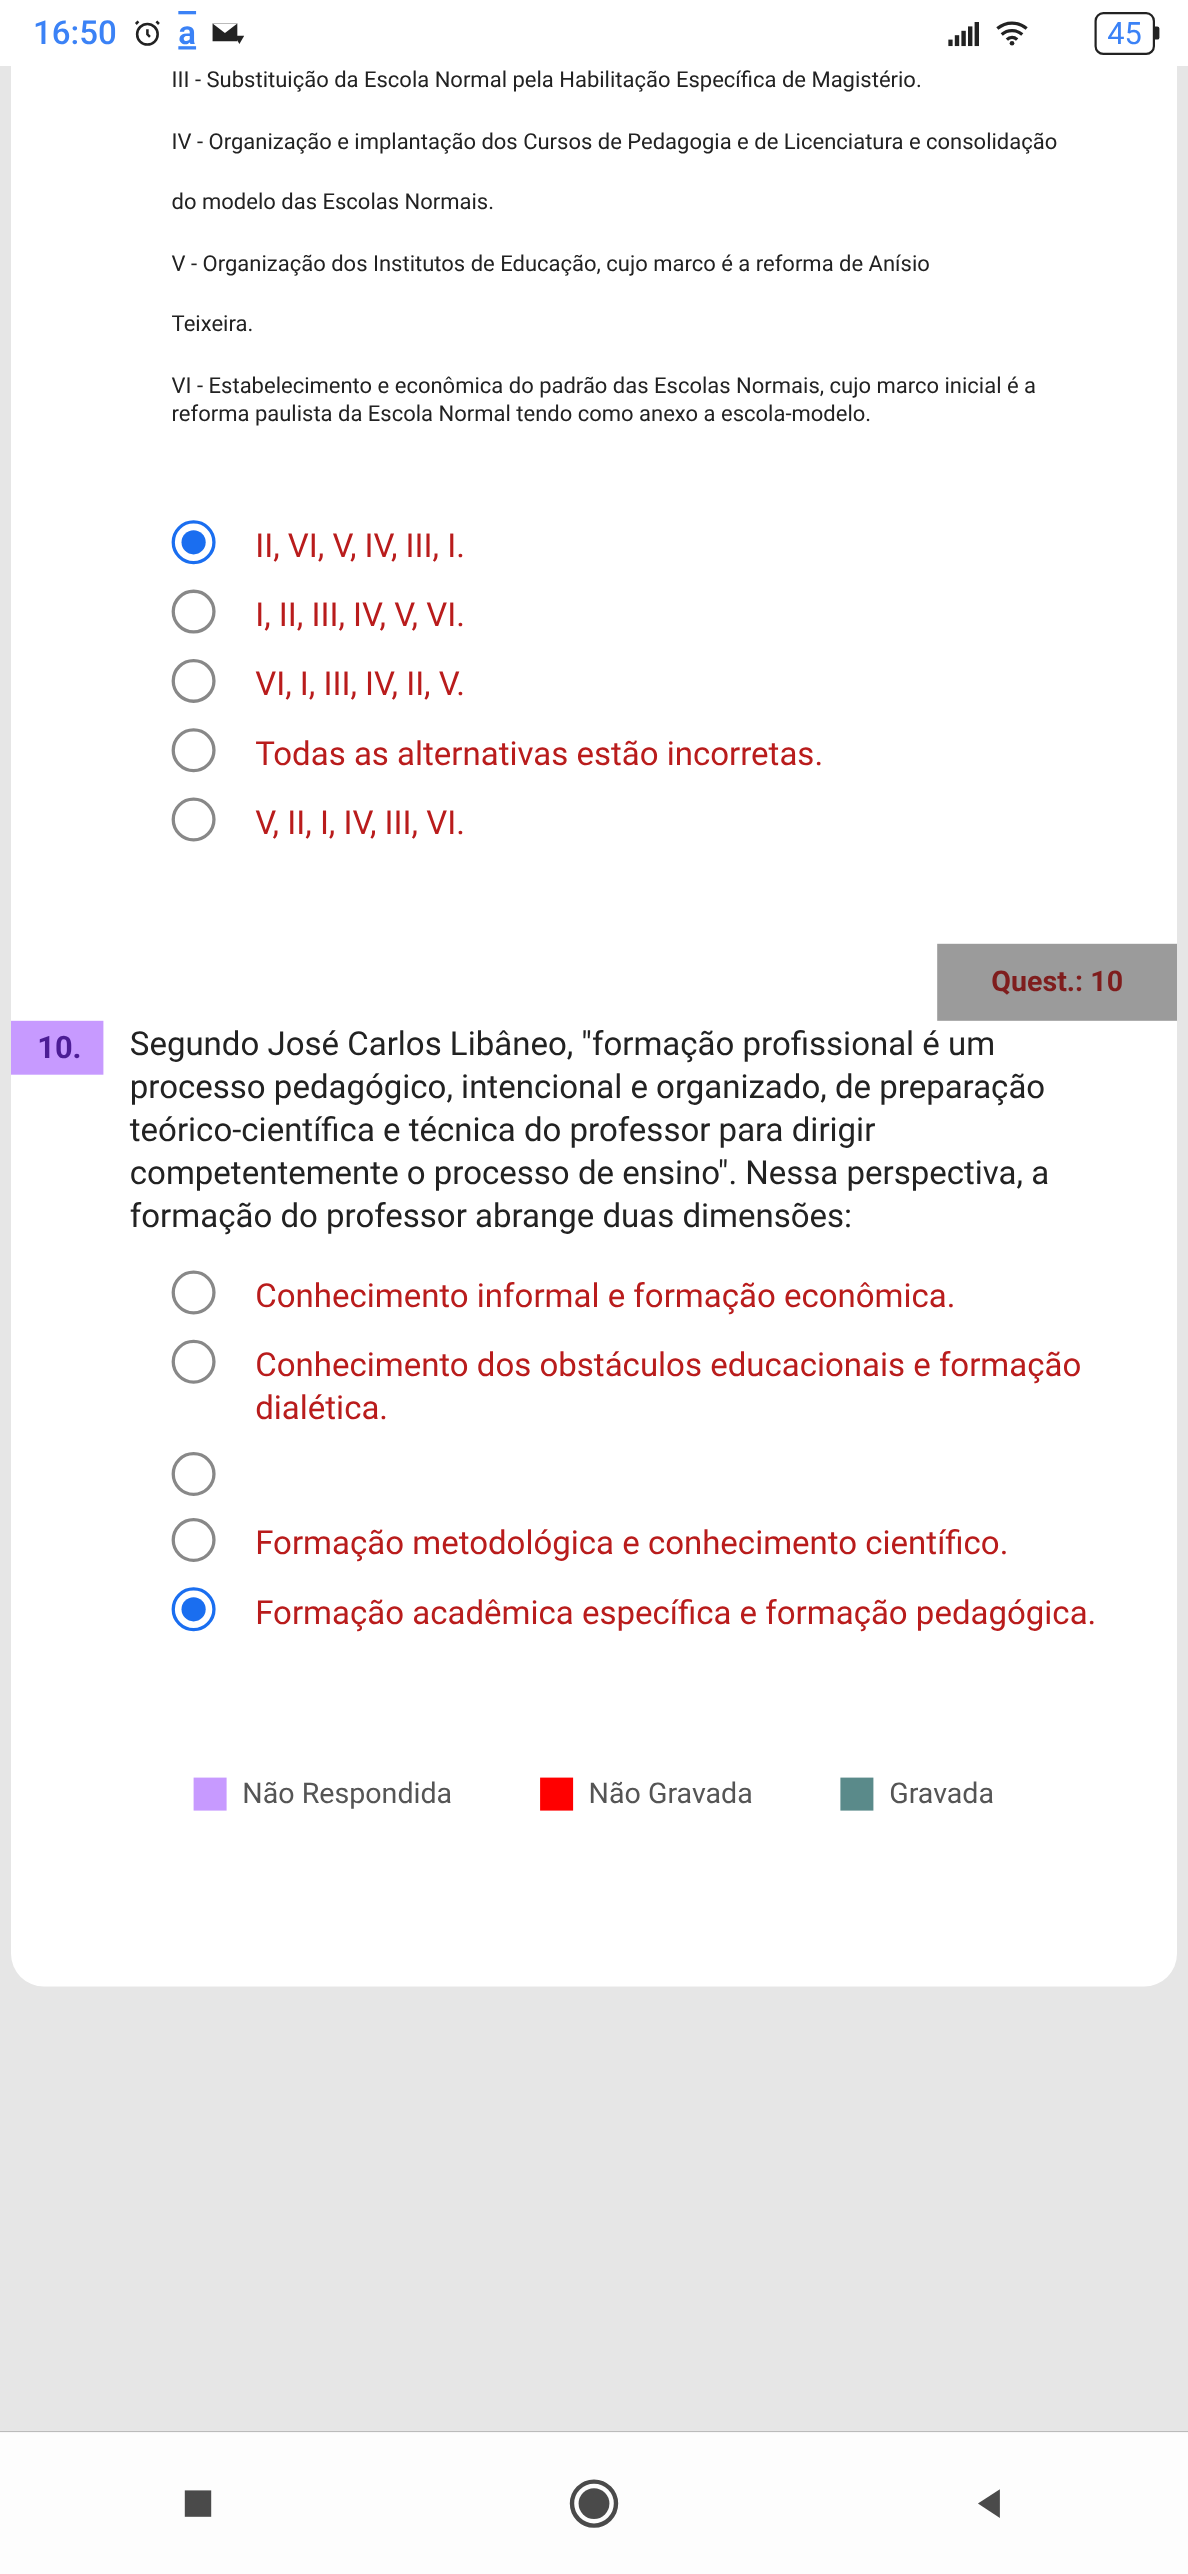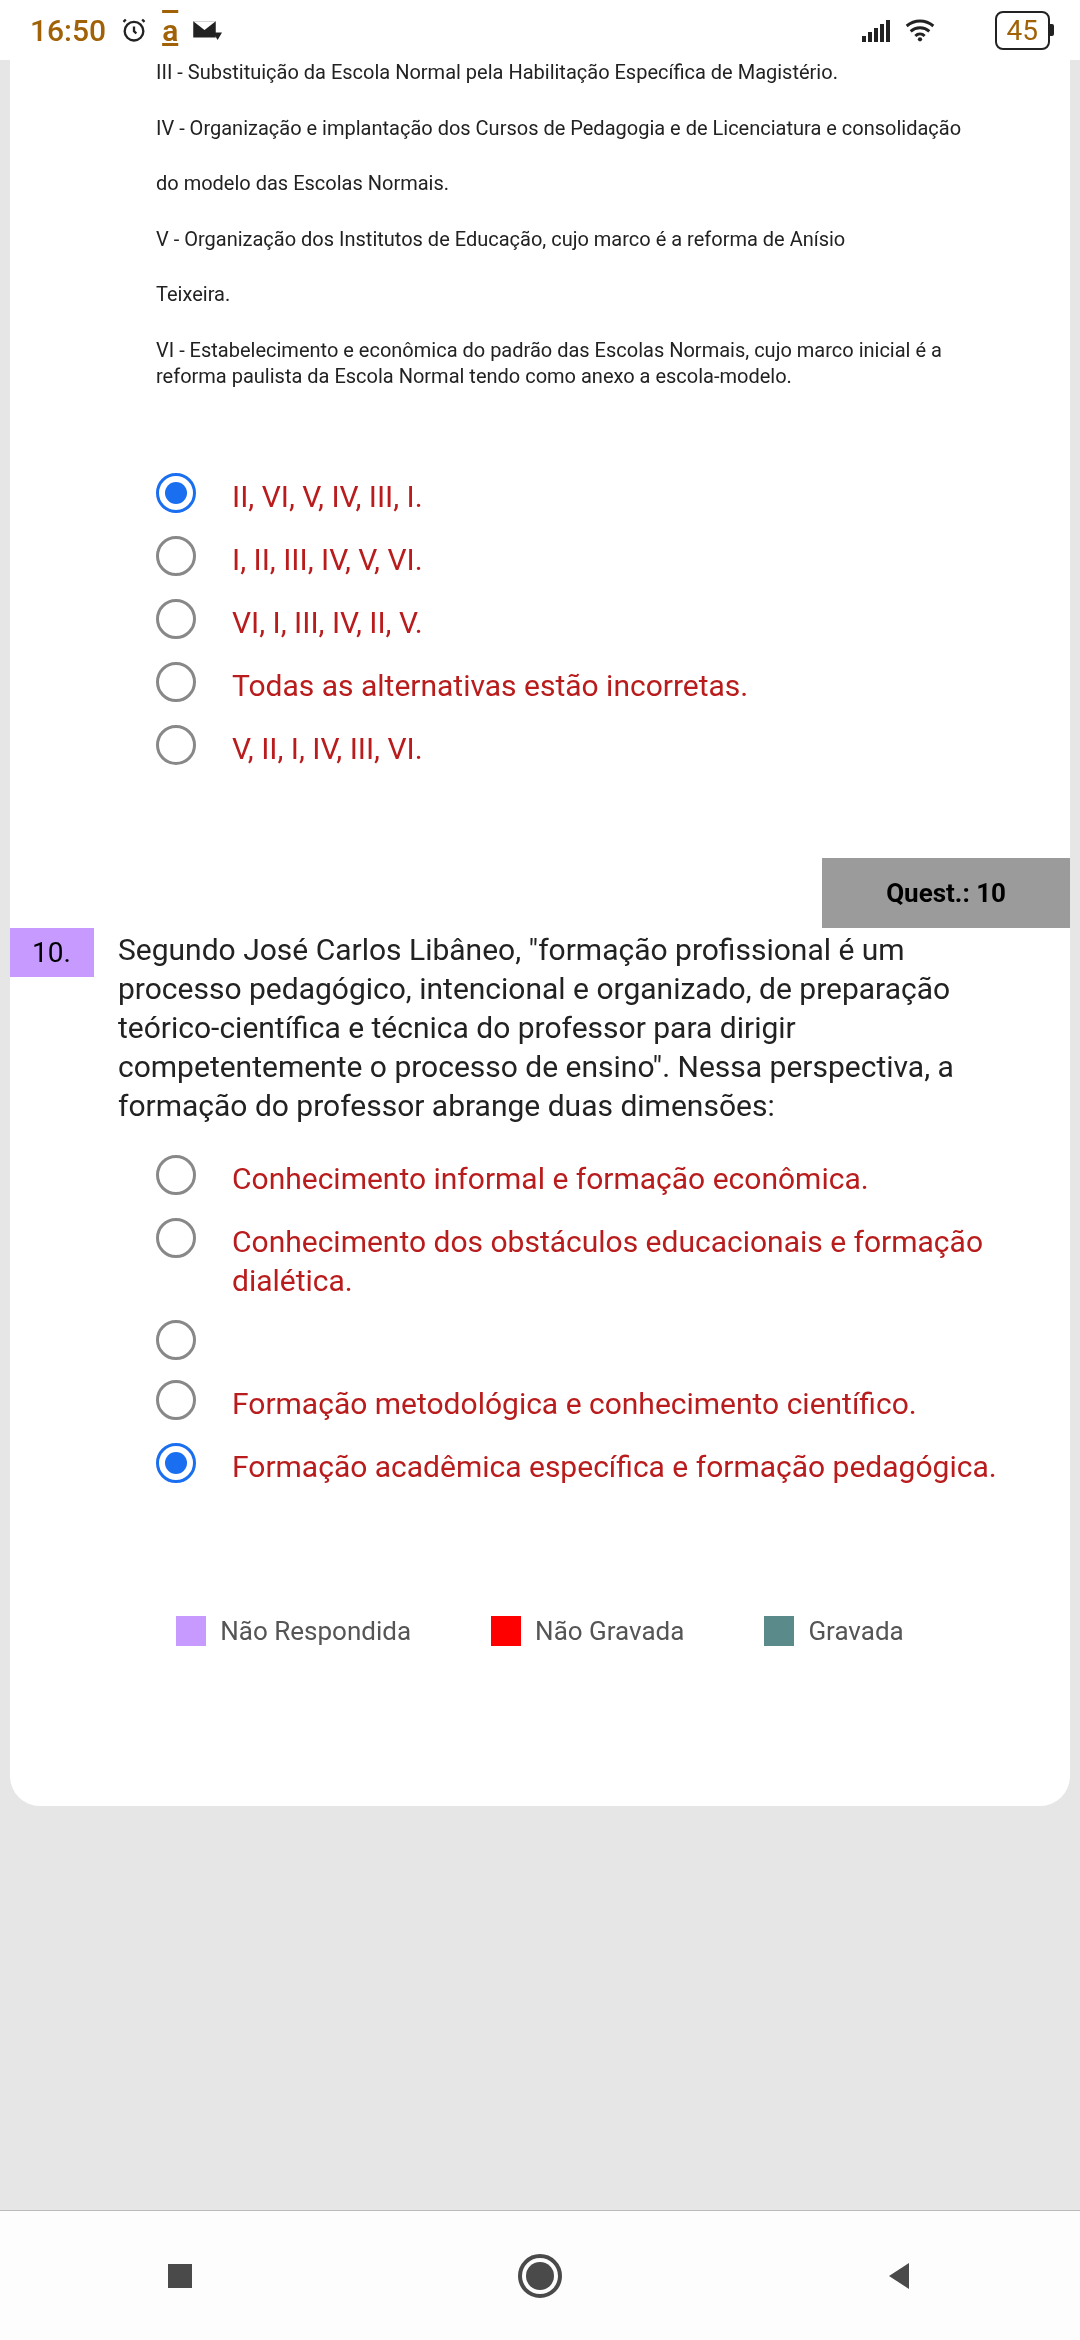--- a/index.html
+++ b/index.html
@@ -13,21 +13,21 @@
   }
   .status-bar {
     height: 60px;
     display: flex;
     align-items: center;
     justify-content: space-between;
     padding: 0 30px;
     background: #fff;
     font-size: 30px;
     font-weight: 500;
-    color: #a16207;
+    color: #3b82f6;
   }
   .status-left { display: flex; align-items: center; gap: 14px; }
   .status-right { display: flex; align-items: center; gap: 12px; }
   .status-icon { display: inline-flex; align-items: center; }
   .battery-box {
     border: 2.5px solid #222;
     border-radius: 8px;
     padding: 1px 10px;
     font-size: 28px;
     font-weight: 400;
@@ -87,37 +87,37 @@
     border-radius: 50%;
   }
   .option-label { font-size: 30px; color: #b91c1c; line-height: 1.3; padding-top: 4px; }
   .quest-badge-row {
     display: flex;
     justify-content: flex-end;
     margin-top: 90px;
   }
   .quest-badge {
     background: #9b9b9b;
-    color: #000000;
+    color: #7f1d1d;
     font-size: 26px;
     font-weight: 700;
-    padding: 20px 64px;
+    padding: 20px 49px;
   }
   .question-header {
     display: flex;
     align-items: flex-start;
   }
   .qnum {
     background: #c79aff;
-    color: #000000;
+    color: #4c1d95;
     font-size: 28px;
-    font-weight: 400;
+    font-weight: 700;
     padding: 8px 18px 8px 22px;
     min-width: 84px;
-    text-align: left;
+    text-align: center;
   }
   .qtext {
     font-size: 30px;
     color: #222;
     line-height: 1.3;
     padding: 2px 55px 0 24px;
   }
   .legend {
     display: flex;
     justify-content: center;

